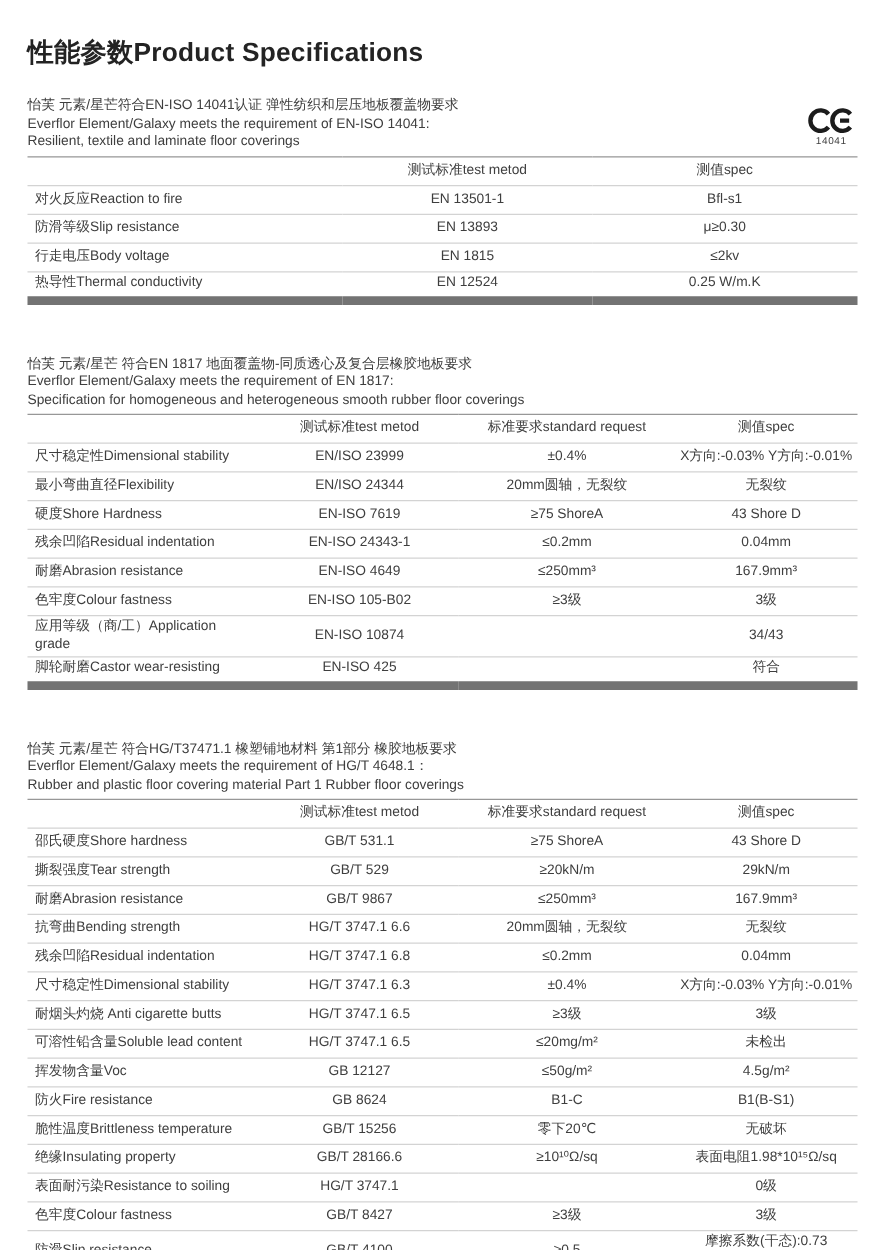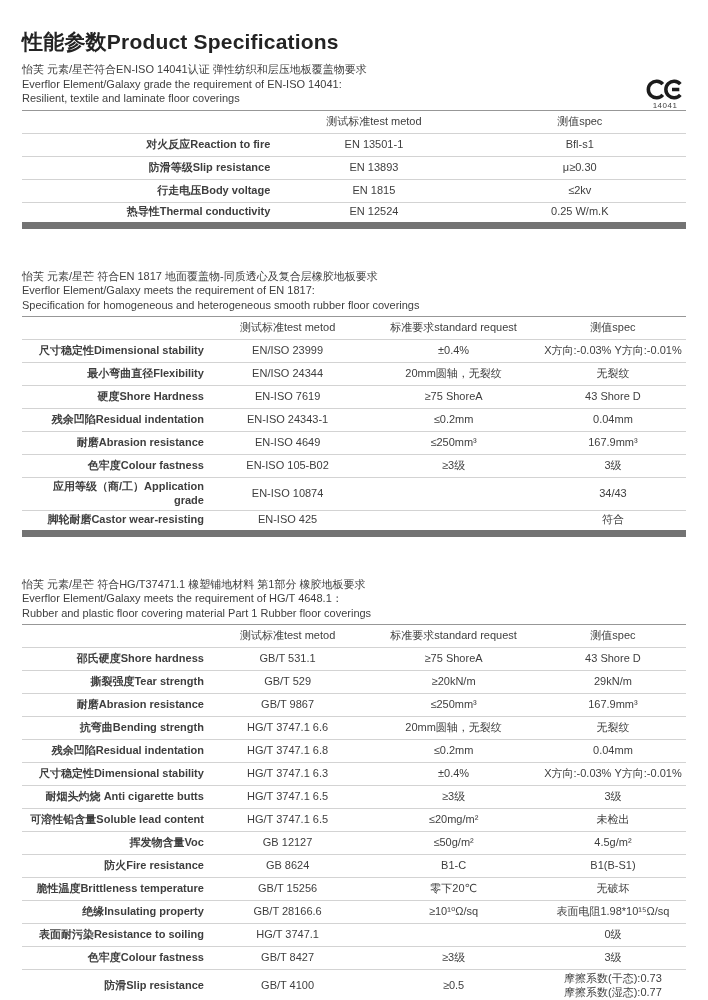--- a/index.html
+++ b/index.html
@@ -7,68 +7,68 @@
   body {
     width:708px; height:1000px; overflow:hidden;
     font-family:"Liberation Sans","DejaVu Sans",sans-serif;
     color:#3e3e3e;
     -webkit-font-smoothing:antialiased;
   }
   .page { padding:28px 22px 0 22px; }
 
   h1.page-title {
     font-size:21px; font-weight:700; color:#232323;
-    letter-spacing:0.2px; margin-bottom:6px;
+    letter-spacing:0.2px; margin-bottom:21px;
   }
 
   .section { margin:0; }
   .section + .section { margin-top:40px; }
 
-  .intro-row { display:flex; justify-content:space-between; align-items:flex-end; }
+  .intro-row { display:flex; justify-content:space-between; align-items:center; }
   .intro { font-size:11px; line-height:14.5px; color:#3e3e3e; margin-bottom:4px; }
   .intro div { white-space:nowrap; }
 
   .ce-block { text-align:center; margin-top:2px; padding-right:2px; flex:0 0 auto; }
   .ce-block svg { display:block; margin:0 auto; }
   .ce-code { font-size:8px; color:#3e3e3e; letter-spacing:0.5px; margin-top:1px; }
 
   table.spec-table {
     width:100%; border-collapse:collapse; table-layout:fixed;
     font-size:11px; color:#3e3e3e;
     border-top:1px solid #979797; border-bottom:7px solid #737373;
   }
   .spec-table th, .spec-table td {
     font-weight:400; text-align:center; vertical-align:middle;
     height:23px; padding:2px 4px;
     border-bottom:1px solid #d3d3d3;
     white-space:pre-line; overflow:hidden;
     line-height:1.25;
   }
   .spec-table th:first-child, .spec-table td:first-child {
-    text-align:right; padding-left:6px;font-weight:bold;
+    text-align:left; padding-left:6px;
   }
   .spec-table tbody tr:last-child td { border-bottom:none; }
 
   
   col.w38 { width:38%; } col.w30 { width:30%; } col.w32 { width:32%; }
   
   col.w28 { width:28%; } col.w24 { width:24%; } col.w26 { width:26%; } col.w22 { width:22%; }
 </style>
 </head>
 <body>
 
 <div class="page">
 
   <h1 class="page-title">性能参数Product Specifications</h1>
 
   <div class="section">
     <div class="intro-row">
       <div class="intro">
         <div>怡芙 元素/星芒符合EN-ISO 14041认证 弹性纺织和层压地板覆盖物要求</div>
-        <div>Everflor Element/Galaxy grade the requirement of EN-ISO 14041:</div>
+        <div>Everflor Element/Galaxy meets the requirement of EN-ISO 14041:</div>
         <div>Resilient, textile and laminate floor coverings</div>
       </div>
       <div class="ce-block">
         <svg width="38" height="21" viewBox="0 0 130 70" aria-hidden="true">
           <path d="M 57.4 17 A 28 28 0 1 0 57.4 53" fill="none" stroke="#1c1c1c" stroke-width="12"></path>
           <path d="M 117.4 17 A 28 28 0 1 0 117.4 53" fill="none" stroke="#1c1c1c" stroke-width="12"></path>
           <path d="M 89 35 L 114 35" fill="none" stroke="#1c1c1c" stroke-width="12"></path>
         </svg>
         <div class="ce-code">14041</div>
       </div>

